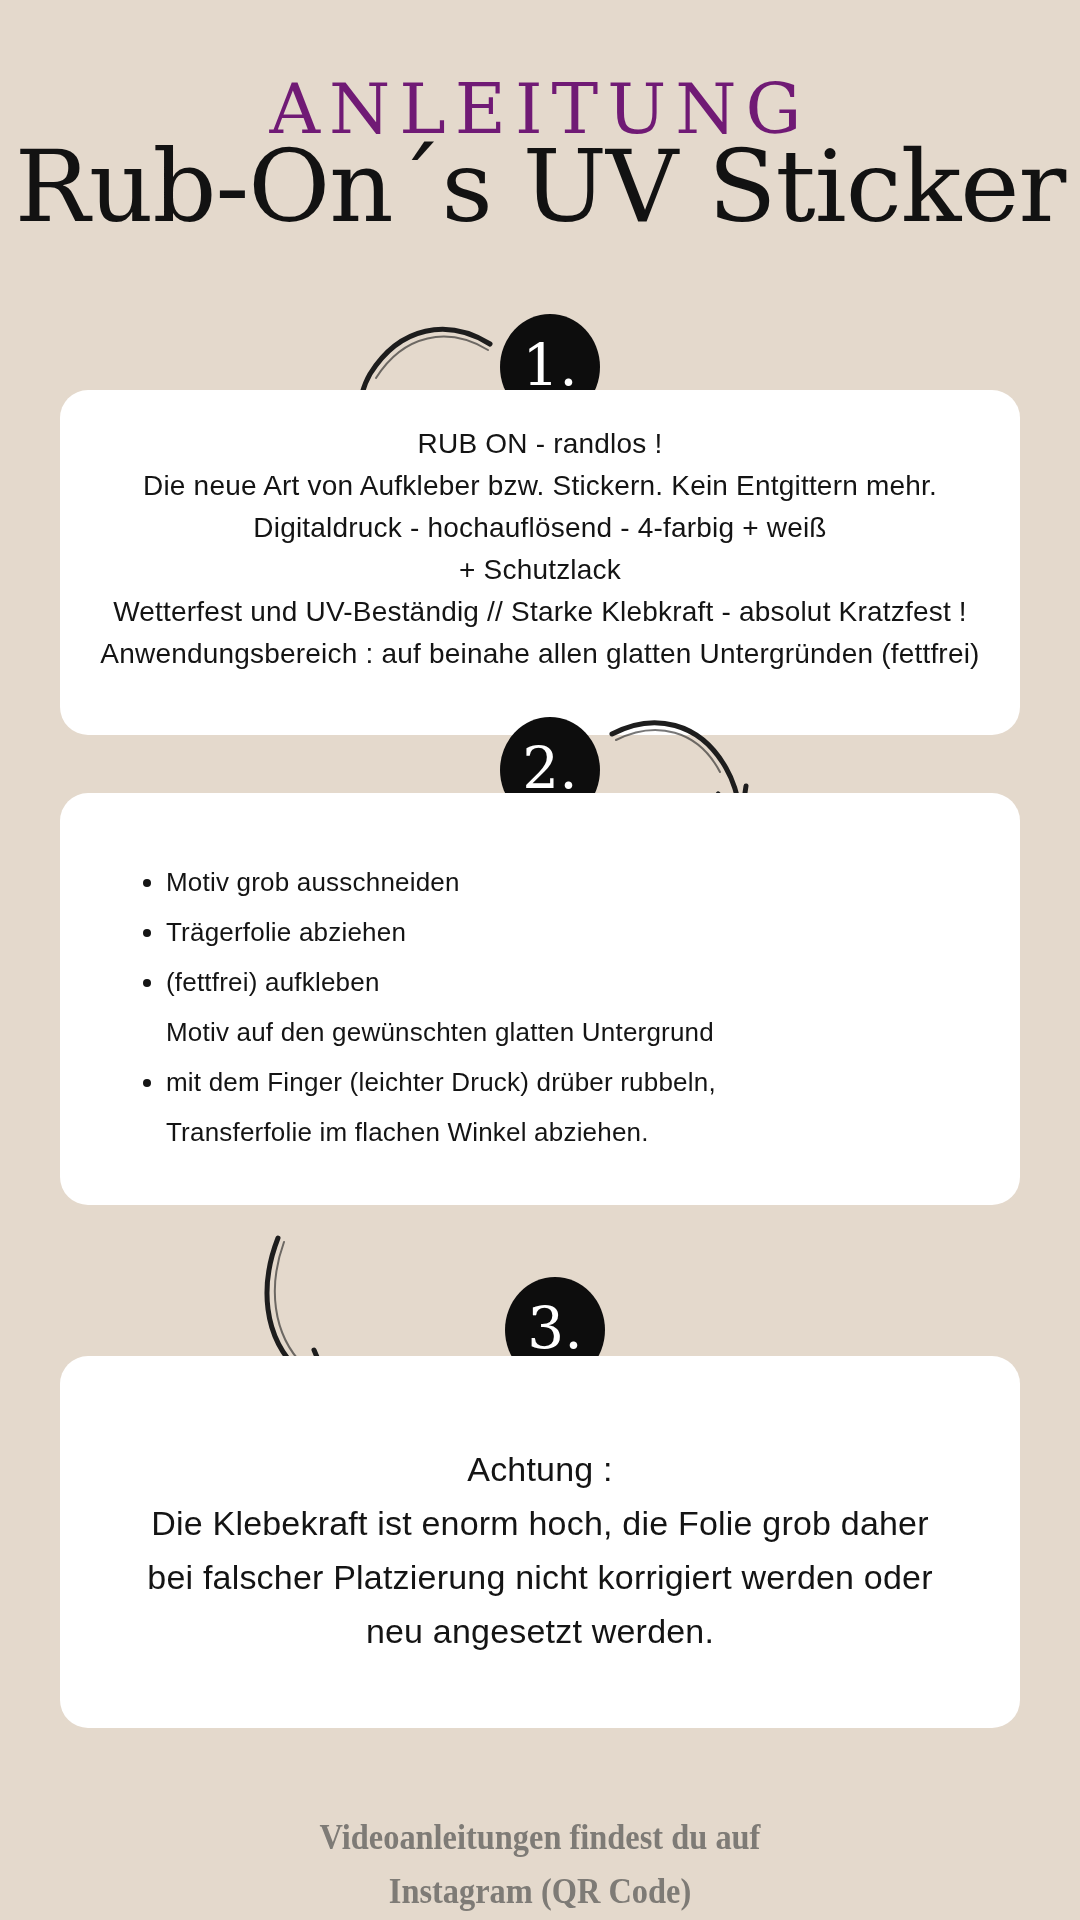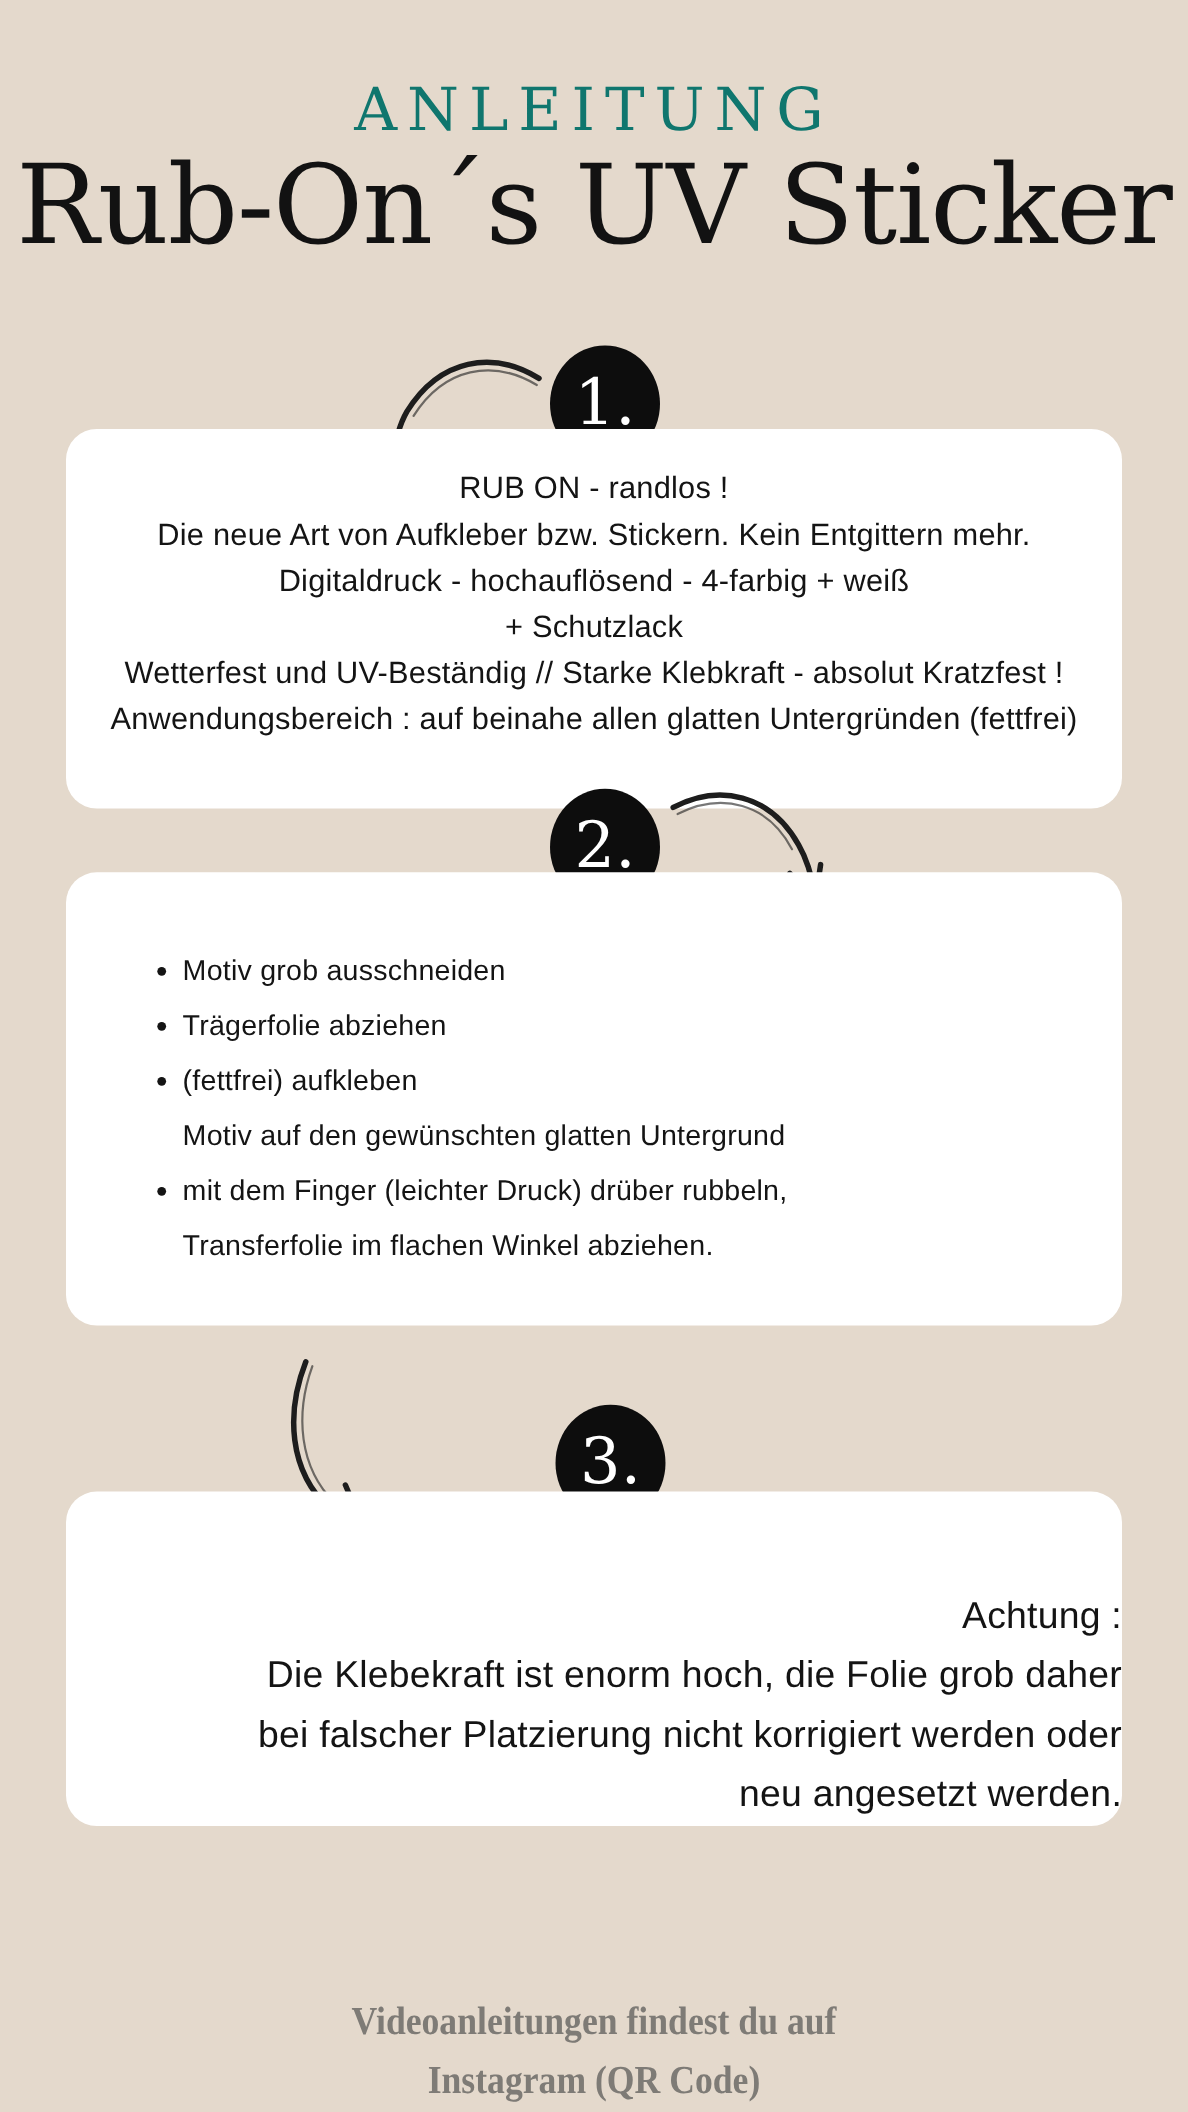--- a/index.html
+++ b/index.html
@@ -5,22 +5,22 @@
 <style>
   html,body{margin:0;padding:0;background:#cfc4b6;}
   .poster{
     position:relative;width:1080px;height:1920px;margin:0 auto;
     background:#e4d9cc;overflow:hidden;
     font-family:"Liberation Sans",sans-serif;color:#141414;
   }
   
   .kicker{
     position:absolute;top:68px;left:0;width:1080px;text-align:center;
-    font-family:"DejaVu Serif",serif;font-size:54px;font-weight:500;
-    letter-spacing:9px;color:#0f766e;
+    font-family:"DejaVu Serif",serif;font-size:70px;font-weight:500;
+    letter-spacing:9px;color:#701a75;
   }
   .main-title{
     position:absolute;top:128px;left:0;width:1080px;text-align:center;
     font-family:"DejaVu Serif",serif;font-size:100px;font-weight:400;
     letter-spacing:-1px;color:#121212;white-space:nowrap;
   }
   
   .badge{
     position:absolute;width:100px;height:106px;border-radius:50%;
     background:#0d0d0d;display:flex;align-items:center;justify-content:center;
@@ -42,21 +42,21 @@
   .card{
     position:absolute;left:60px;width:960px;background:#ffffff;border-radius:28px;
     box-sizing:border-box;
   }
   .card1{top:390px;height:345px;padding-top:33px;text-align:center;}
   .card1 p{margin:0;font-size:28px;line-height:42px;letter-spacing:.2px;}
   .card2{top:793px;height:412px;padding-top:64px;}
   .card2 ul{margin:0 0 0 60px;padding-left:46px;width:860px;}
   .card2 li{font-size:26px;line-height:50px;letter-spacing:.2px;}
   .card2 li span{display:block;}
-  .card3{top:1356px;height:304px;padding-top:86px;text-align:right;}
+  .card3{top:1356px;height:372px;padding-top:86px;text-align:center;}
   .card3 p{margin:0;font-size:34px;line-height:54px;letter-spacing:.2px;}
   
   .footer{
     position:absolute;top:1810px;left:0;width:1080px;text-align:center;
     font-family:"Liberation Serif",serif;font-weight:700;font-size:36px;
     line-height:54px;color:#7e7b76;transform:scaleX(.9);transform-origin:center top;
     letter-spacing:0;
   }
 </style>
 </head>

